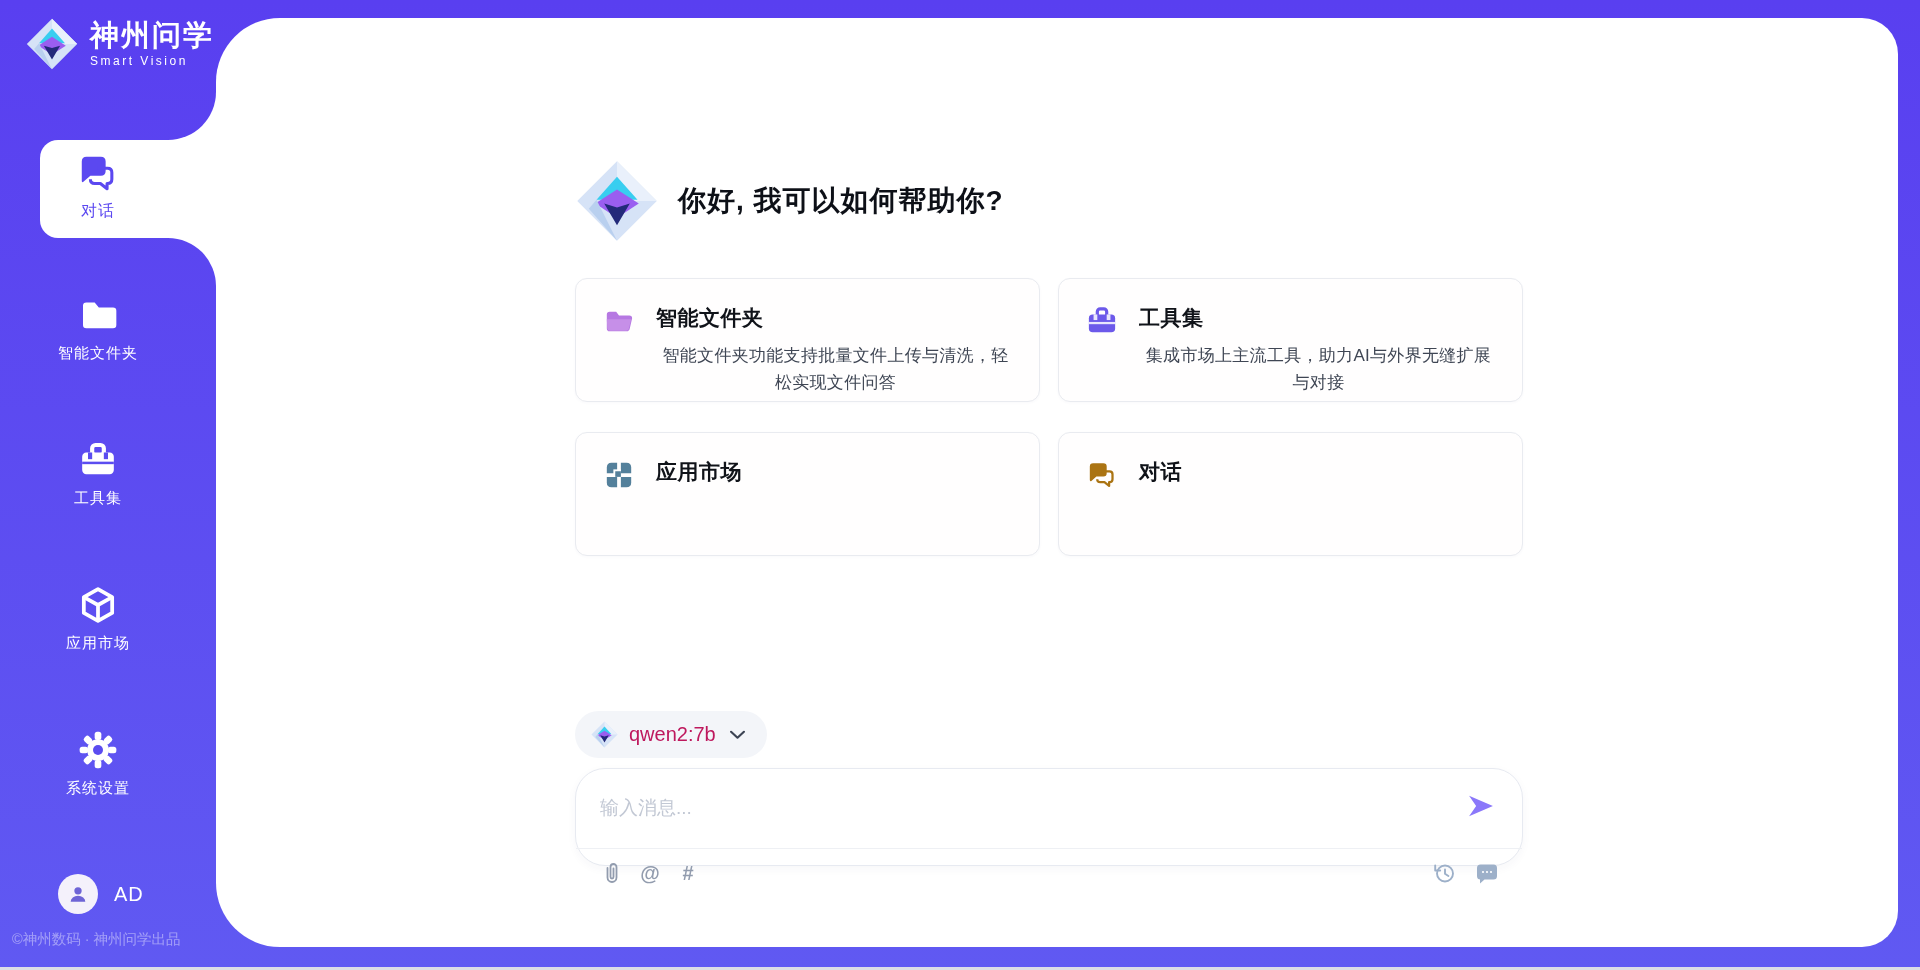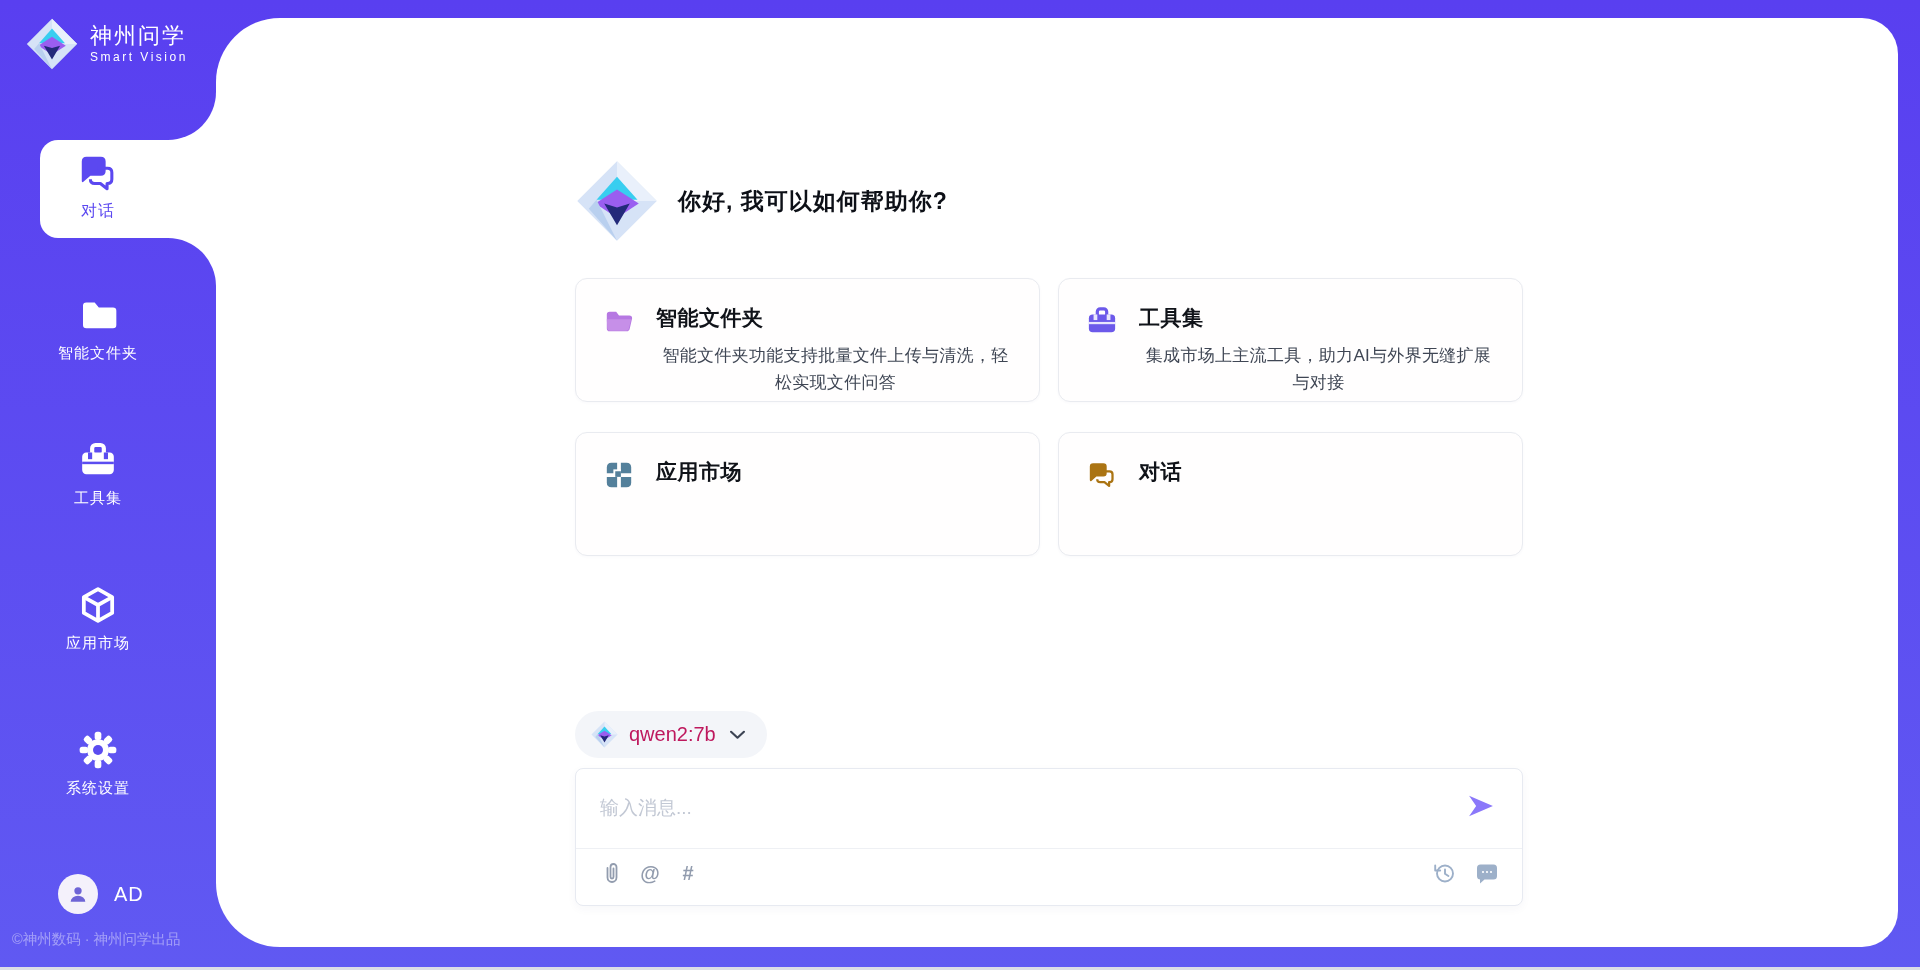--- a/index.html
+++ b/index.html
@@ -14,21 +14,21 @@
   .main-panel {
     position:absolute; left:216px; top:18px; right:22px; bottom:23px;
     background:#ffffff;
     border-radius:64px 36px 36px 64px;
   }
   .bottom-edge { position:absolute; left:0; right:0; bottom:0; height:3px; background:#dcdde6; }
 
   
   .logo-row { position:absolute; left:26px; top:18px; display:flex; align-items:center; gap:12px; z-index:5; }
   .logo-gem { width:52px; height:52px; }
-  .brand-name { color:#fff; font-size:22px; font-weight:normal; letter-spacing:2px; line-height:1.1; }
+  .brand-name { color:#fff; font-size:29px; font-weight:bold; letter-spacing:2px; line-height:1.1; }
   .brand-sub { color:#fff; font-size:12px; letter-spacing:2.5px; margin-top:2px; }
 
   .active-tab {
     position:absolute; left:40px; top:140px; width:176px; height:98px;
     background:#fff; border-radius:18px 0 0 18px; z-index:3;
     display:flex; flex-direction:column; align-items:center; padding:12px 60px 0 0;
     cursor:pointer;
   }
   .corner { position:absolute; left:168px; width:48px; height:48px; background:#fff; z-index:2; }
   .corner.top { top:92px; }
@@ -52,21 +52,21 @@
   .active-tab svg { width:42px; height:42px; color:#5b48f0; }
 
   .user-chip { position:absolute; left:58px; top:874px; display:flex; align-items:center; gap:16px; z-index:4; cursor:pointer; }
   .avatar { width:40px; height:40px; border-radius:50%; background:#f4f1fb; display:flex; align-items:center; justify-content:center; }
   .user-name { color:#fff; font-size:20px; letter-spacing:1px; }
   .copyright { position:absolute; left:12px; top:930px; width:200px; color:rgba(255,255,255,0.42); font-size:14.5px; z-index:4; white-space:nowrap; }
 
   
   .greeting { position:absolute; left:576px; top:160px; display:flex; align-items:center; gap:20px; }
   .greeting-gem { width:82px; height:82px; }
-  .greeting-title { font-size:23px; font-weight:bold; color:#0d1017; letter-spacing:1px; }
+  .greeting-title { font-size:28px; font-weight:bold; color:#0d1017; letter-spacing:1px; }
 
   
   .cards {
     position:absolute; left:575px; top:278px; width:948px;
     display:grid; grid-template-columns:1fr 1fr; gap:30px 18px;
   }
   .card {
     height:124px; background:#fffefe; border:1px solid #e9ebf0; border-radius:12px;
     padding:25px 24px 0 28px; display:flex; gap:22px; cursor:pointer;
     box-shadow:0 1px 3px rgba(60,70,120,0.03);
@@ -80,22 +80,22 @@
     position:absolute; left:575px; top:711px; height:47px;
     background:#f3f5f9; border-radius:24px; display:inline-flex; align-items:center;
     padding:0 22px 0 16px; gap:11px; cursor:pointer;
   }
   .pill-gem { width:27px; height:27px; }
   .model-name { font-size:20px; color:#be185d; }
   .chev { width:15px; height:10px; margin-left:3px; }
 
   
   .composer {
-    position:absolute; left:575px; top:768px; width:948px; height:138px;
-    background:#fff; border:1px solid #e7eaf1; border-radius:8px;
+    position:absolute; left:575px; top:768px; width:948px; height:98px;
+    background:#fff; border:1px solid #e7eaf1; border-radius:30px;
     box-shadow:0 3px 10px rgba(50,60,110,0.04);
   }
   .msg-input {
     position:absolute; left:24px; top:16px; right:70px; height:46px;
     border:none; outline:none; font-size:19px; color:#333;
     font-family:"Liberation Sans","DejaVu Sans",sans-serif; background:transparent;
   }
   .msg-input::placeholder { color:#c2c8d4; }
   .send-btn { position:absolute; right:26px; top:24px; width:30px; height:26px; cursor:pointer; }
   .divider { position:absolute; left:0; right:0; top:79px; height:1px; background:#eef0f4; }

